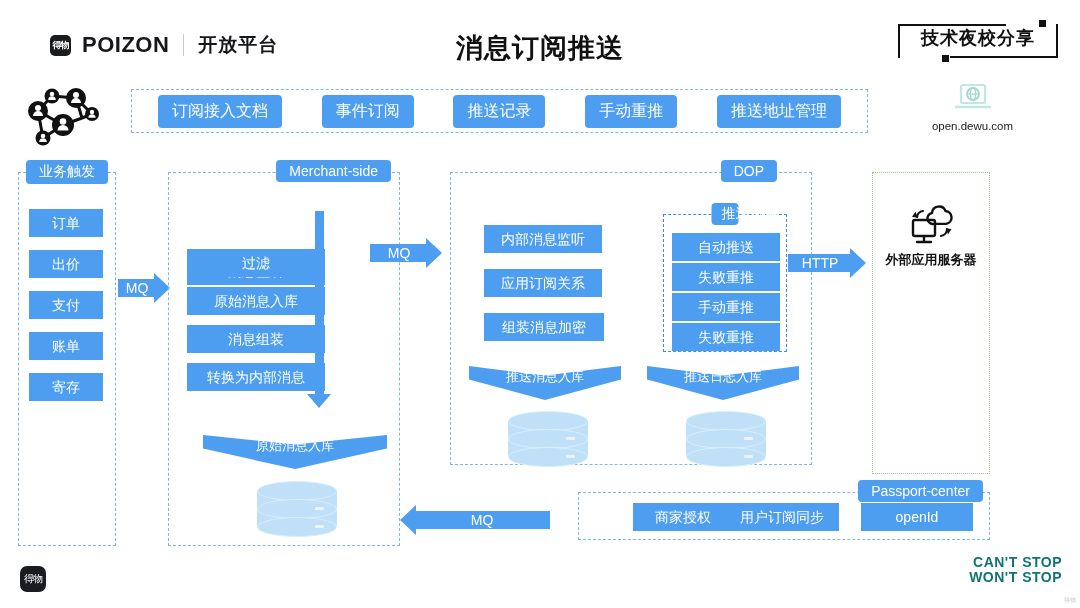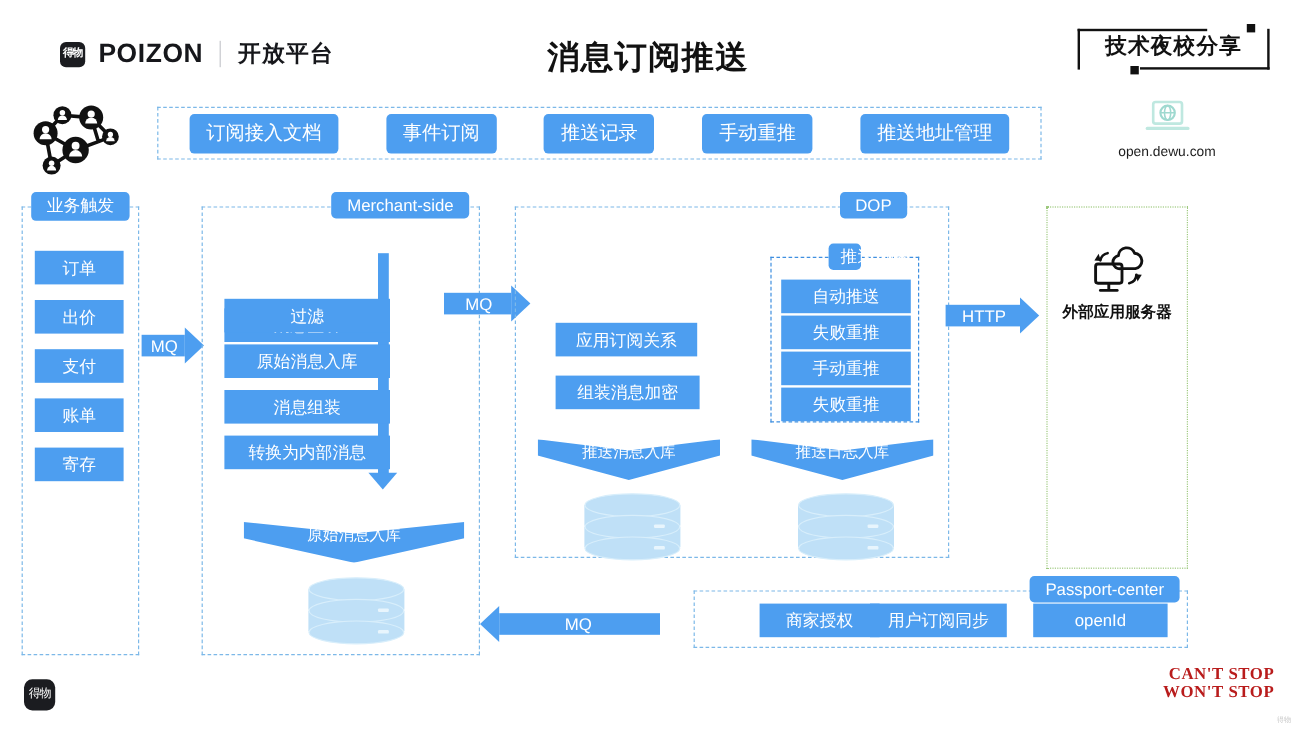--- a/index.html
+++ b/index.html
@@ -75,21 +75,21 @@
   #panel-merchant .panel-title { right: 8px; margin-left: 21px; }
 
   .spine { position: absolute; background: #4d9ef0; }
   .spine-head {
     position: absolute; width: 0; height: 0;
     border-left: 12px solid transparent; border-right: 12px solid transparent;
     border-top: 14px solid #4d9ef0;
   }
 
   
-  #panel-dop { left: 429px; top: 172px; width: 362px; height: 293px; }
+  #panel-dop { left: 450px; top: 172px; width: 362px; height: 293px; }
   #panel-dop .panel-title { right: 34px; }
   #panel-strategy { position: absolute; left: 212px; top: 41px; width: 124px; height: 138px; border: 1.6px dashed #3f8fe0; }
   #panel-strategy .panel-title { left: 50%; transform: translateX(-50%); top: -12px; padding: 2px 10px; }
 
   
   #panel-ext { left: 872px; top: 172px; width: 118px; height: 302px; border: 1.6px dotted #9ec97f; }
   #ext-label { position: absolute; left:0; right:0; top: 78px; text-align: center; font-size: 13px; font-weight: bold; color: #111; }
 
   
   #panel-passport { left: 578px; top: 492px; width: 412px; height: 48px; }
@@ -129,23 +129,23 @@
 
   
   #footer-logo {
     left: 20px; bottom: 16px; width: 26px; height: 26px;
     border-radius: 7px; background: #1b1c20; color: #fff;
     font-size: 10px; line-height: 26px; text-align: center; letter-spacing: -1px;
     font-family: "DejaVu Sans", sans-serif;
   }
   #slogan {
     right: 18px; bottom: 22px; text-align: right;
-    font-size: 14px; font-weight: bold; color: #b91c1c;
+    font-size: 14px; font-weight: bold; color: #0f766e;
     letter-spacing: 0.5px; line-height: 1.12;
-    font-family: Liberation Serif, serif;
+    font-family: Liberation Sans, sans-serif;
   }
   #corner-mark { right: 4px; bottom: 3px; font-size: 6px; color: #c9c9c9; }
 </style>
 </head>
 <body>
 
 <div id="brand" class="abs">
   <div class="brand-mark">得物</div>
   <div class="brand-word">POIZON</div>
   <div class="brand-div"></div>
@@ -260,20 +260,21 @@
 
 <div class="harrow right abs" style="left:370px; top:238px; width:72px;">
   <div class="shaft"></div>
   <div class="head"></div>
   <div class="lbl">MQ</div>
 </div>
 
 <div id="panel-dop" class="panel">
   <div class="panel-title">DOP</div>
 
+  <div class="chip" style="left:33px; top:52px;  width:118px;">内部消息监听</div>
   <div class="chip" style="left:33px; top:96px;  width:118px;">应用订阅关系</div>
   <div class="chip" style="left:33px; top:140px; width:120px;">组装消息加密</div>
 
   <div id="panel-strategy">
     <div class="panel-title">推送策略</div>
     <div class="chip" style="left:8px; top:18px;  width:108px;">自动推送</div>
     <div class="chip" style="left:8px; top:48px;  width:108px;">失败重推</div>
     <div class="chip" style="left:8px; top:78px;  width:108px;">手动重推</div>
     <div class="chip" style="left:8px; top:108px; width:108px;">失败重推</div>
   </div>

